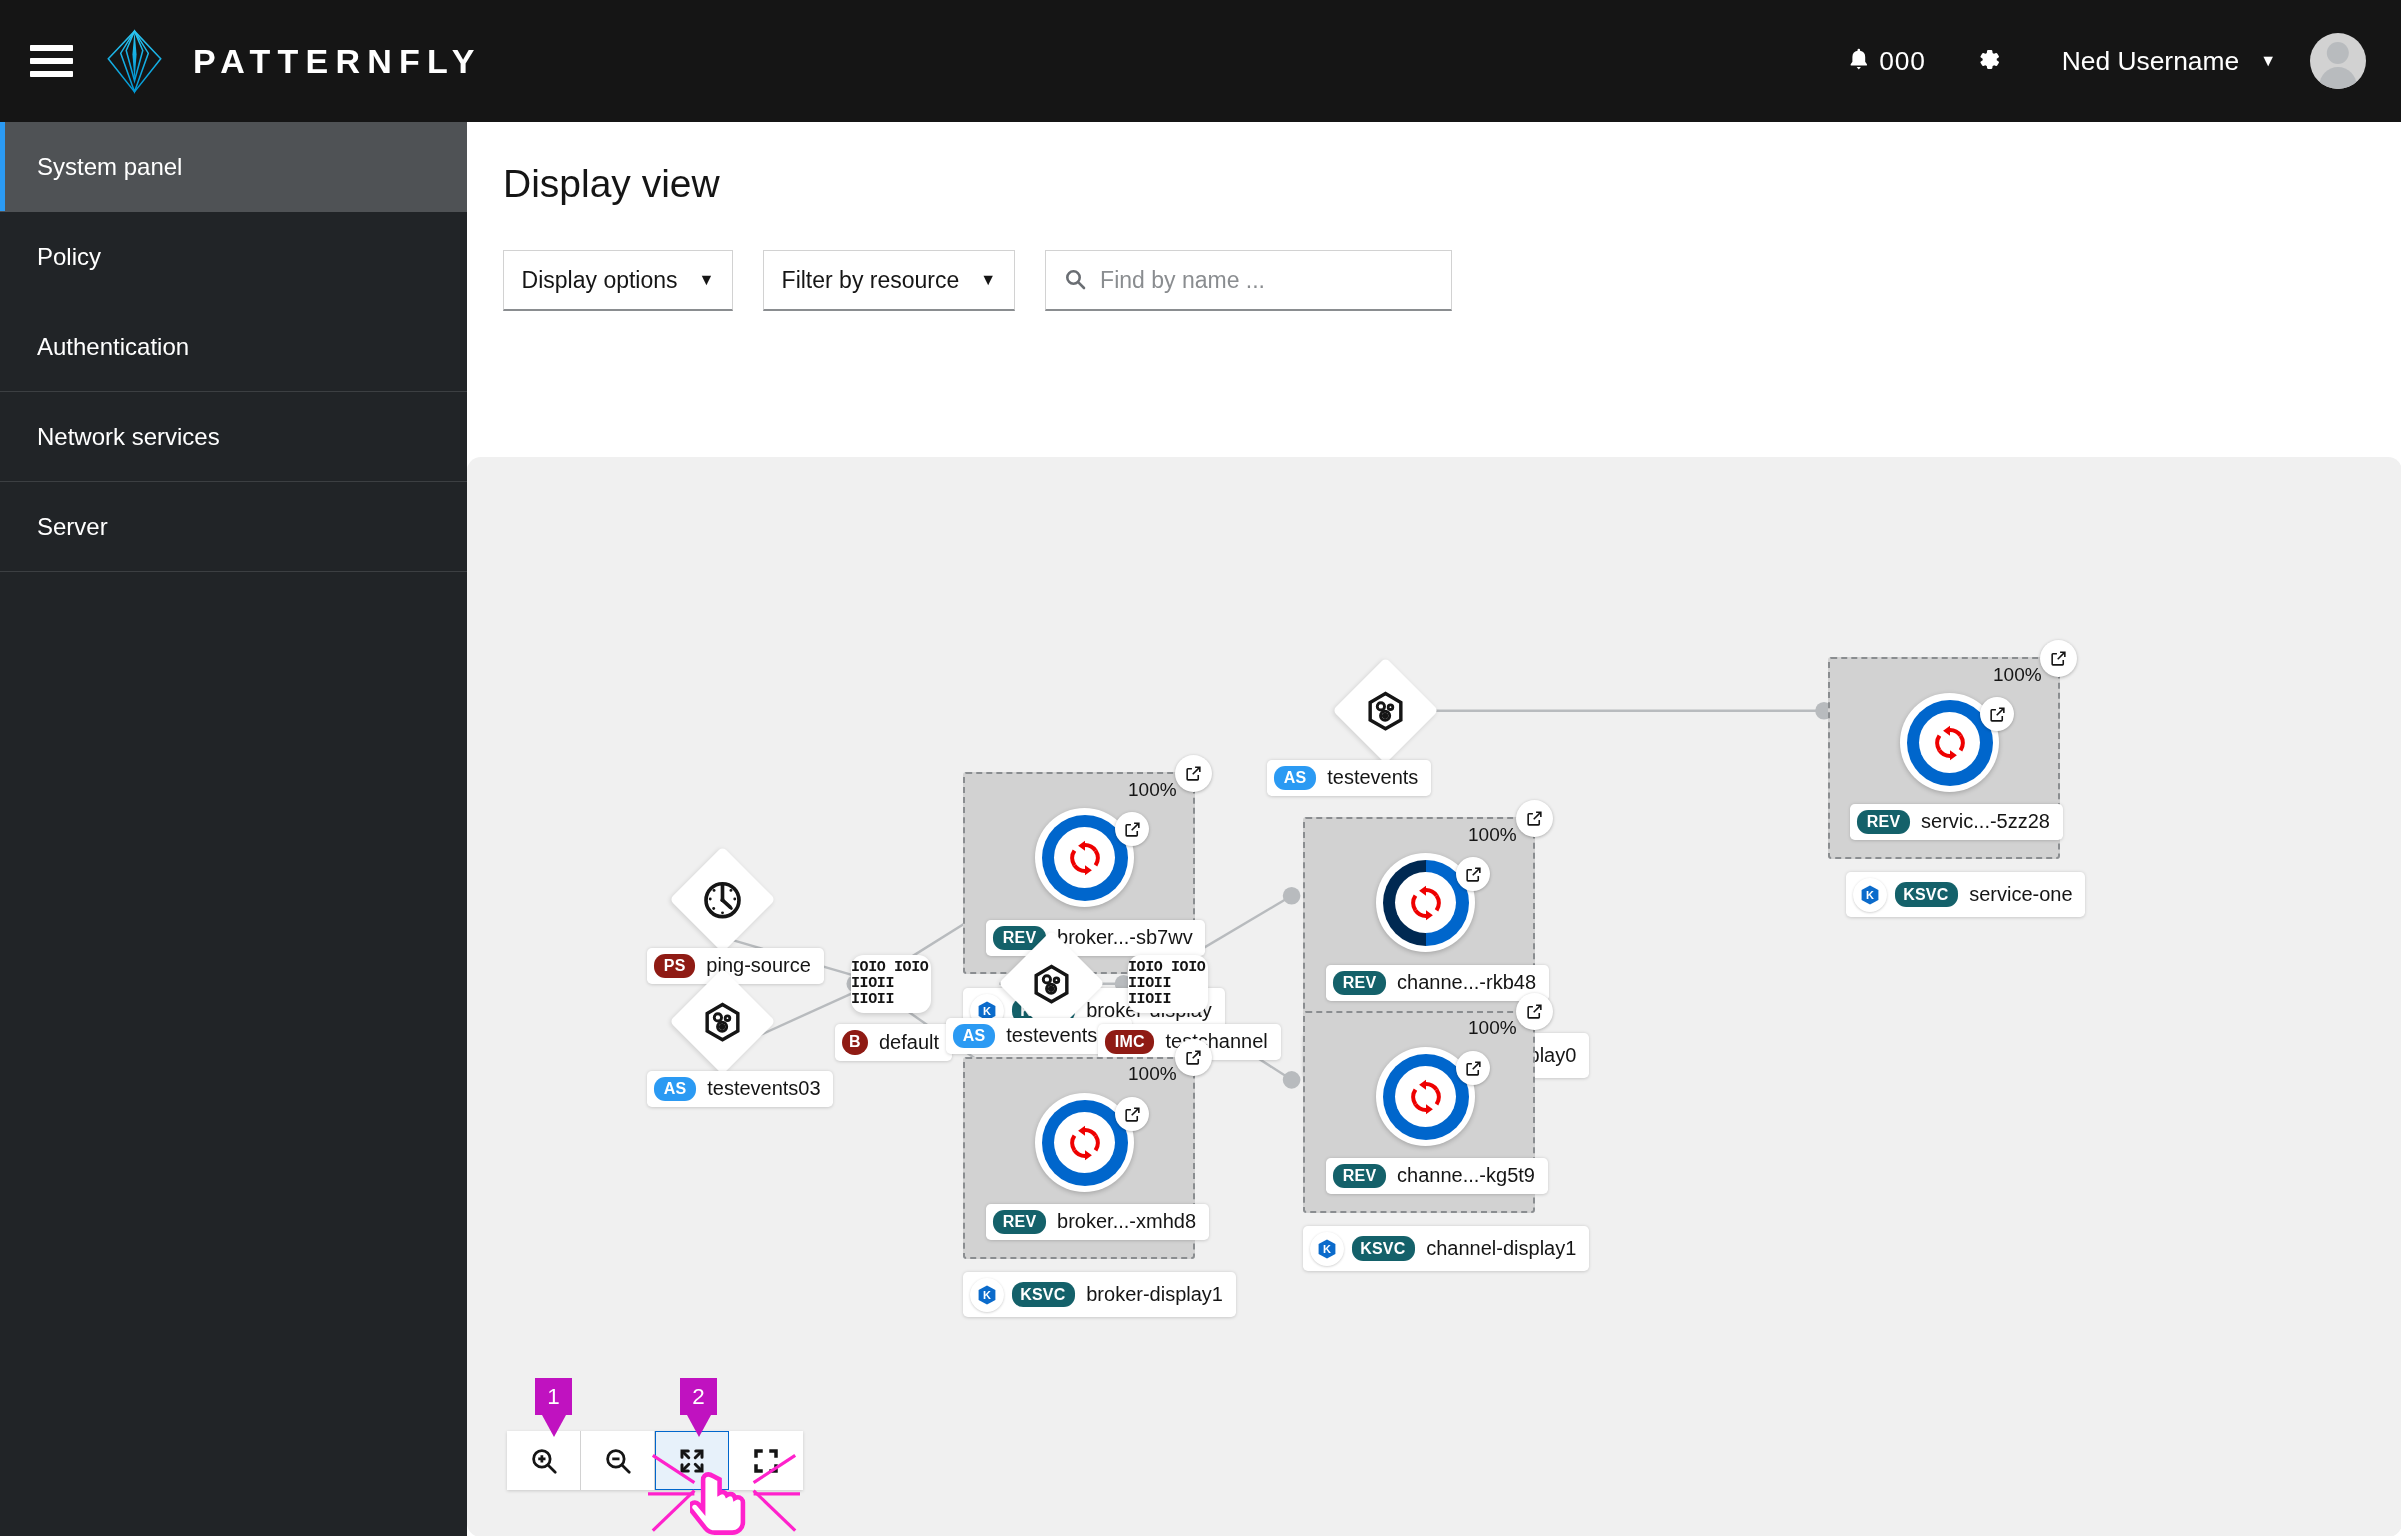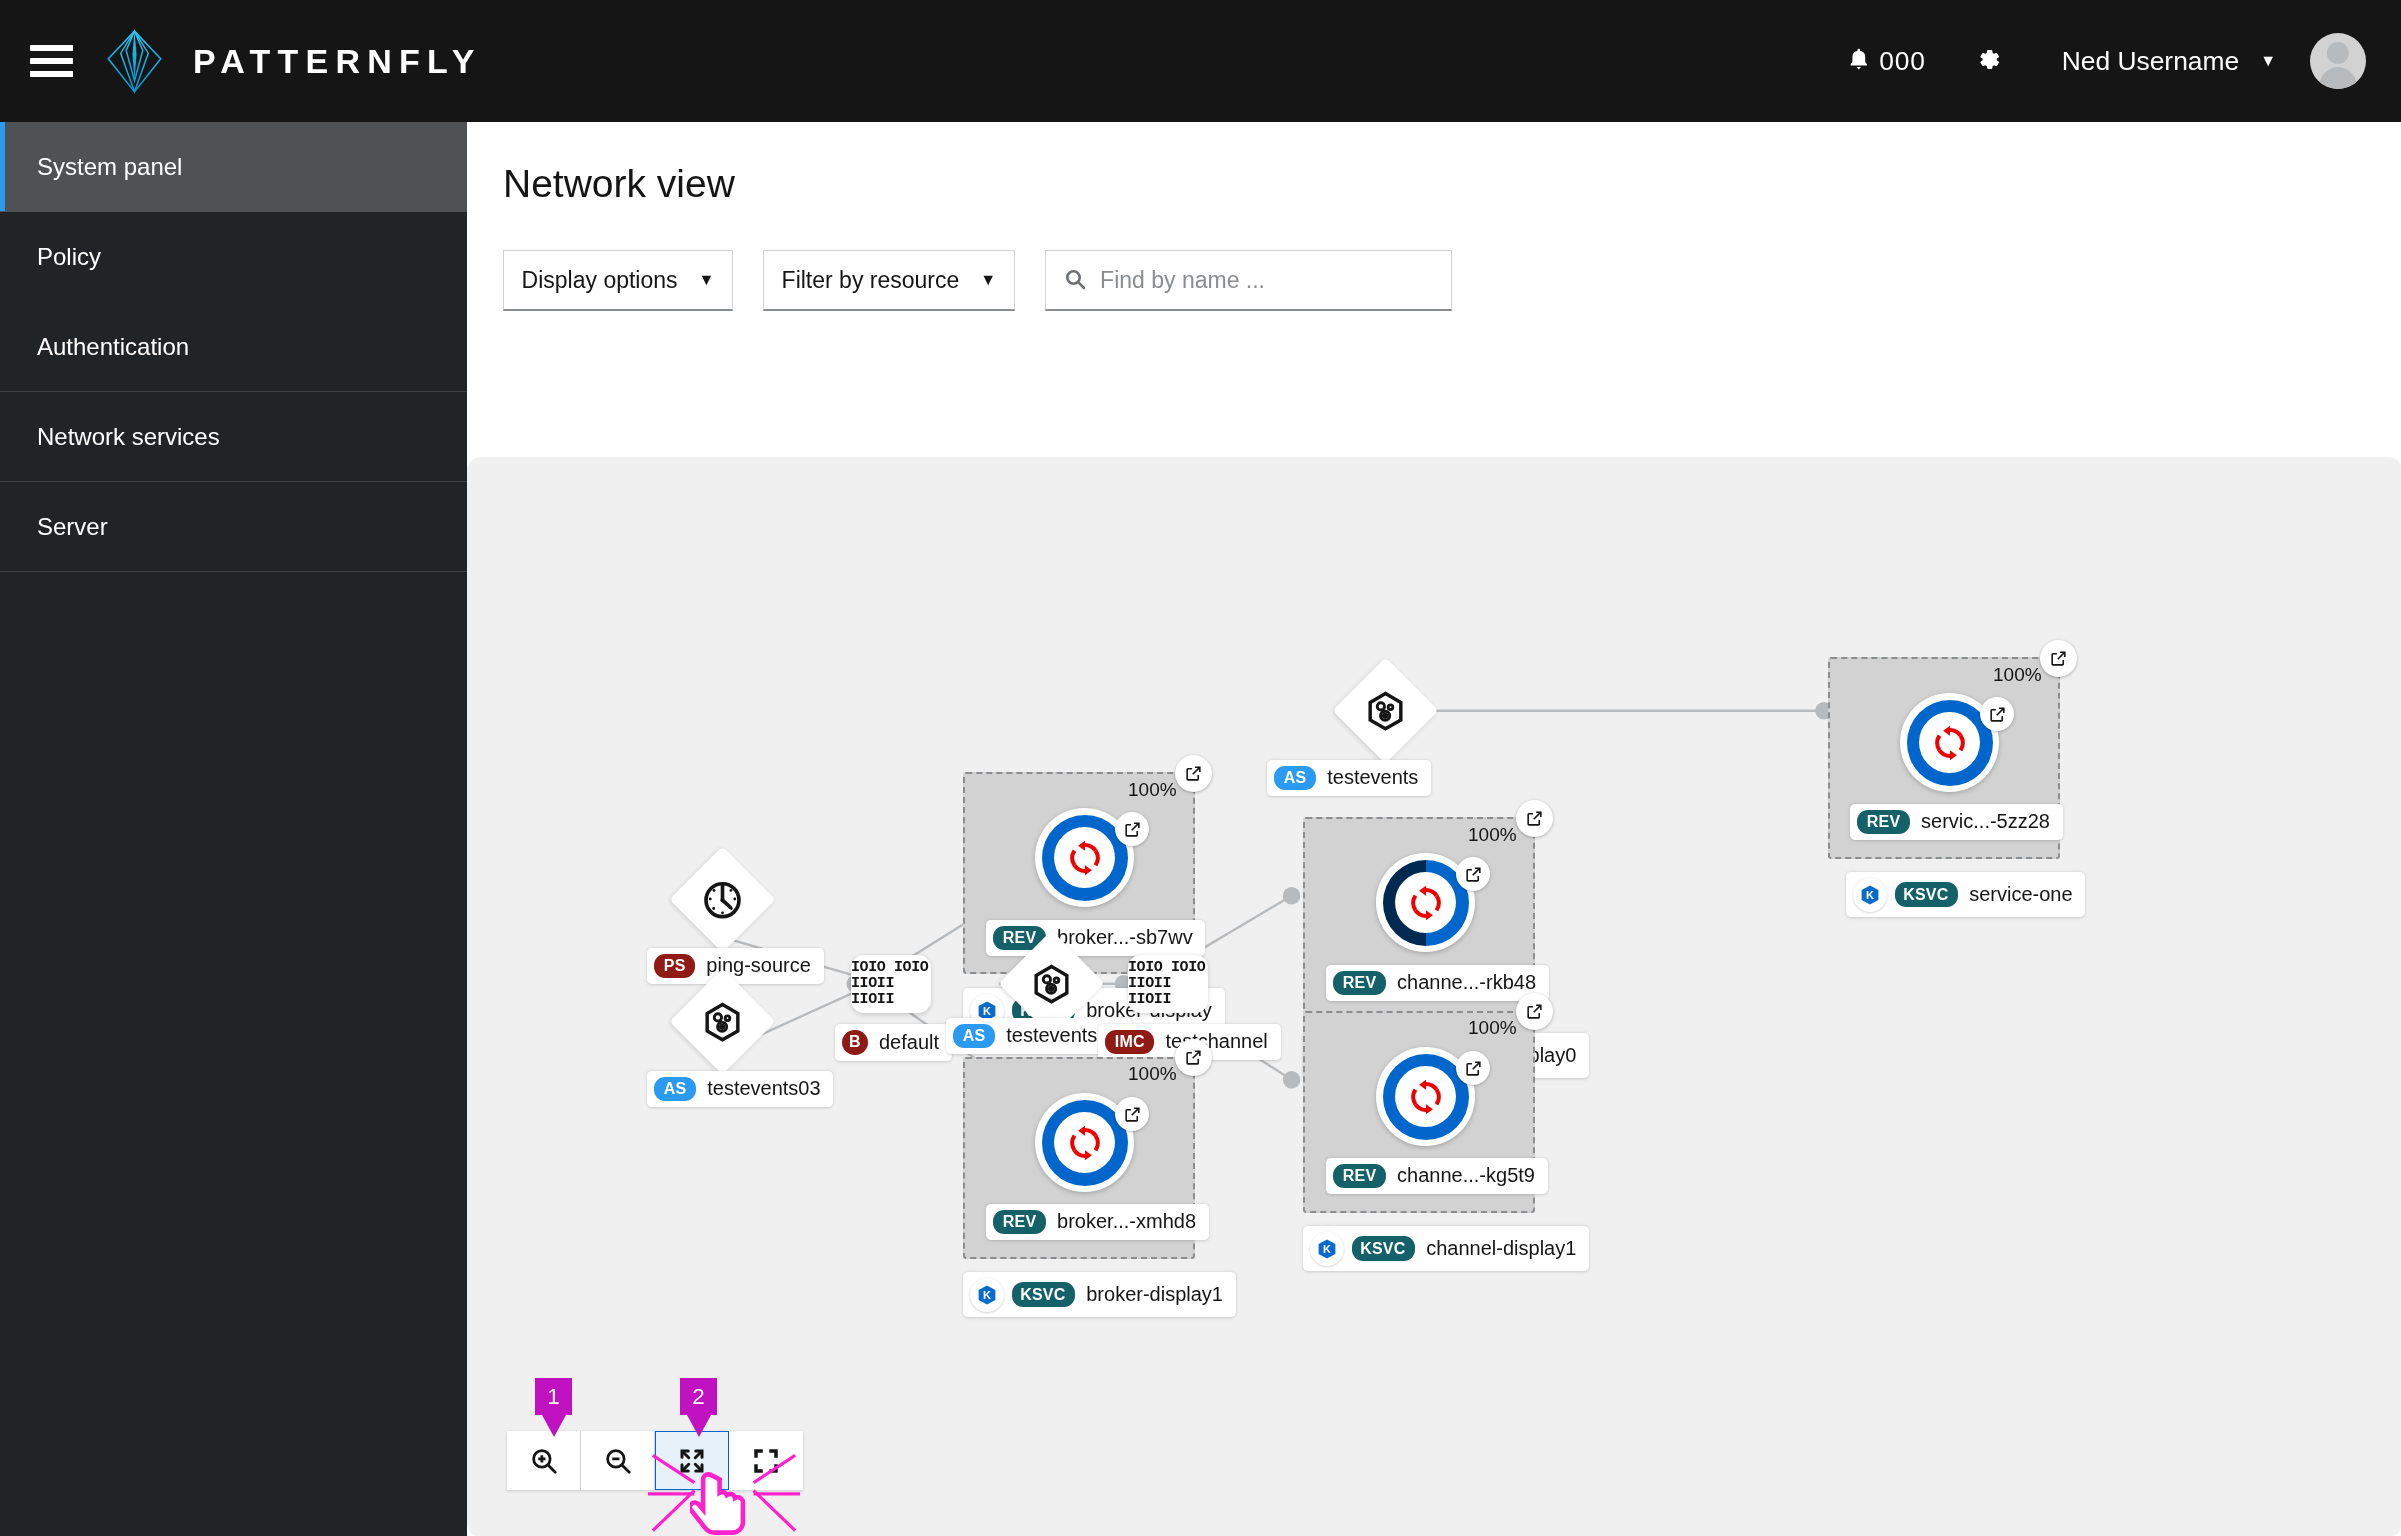--- a/index.html
+++ b/index.html
@@ -257,21 +257,21 @@
   </div>
   <div class="nav-item">
     <span>Network services</span>
   </div>
   <div class="nav-item">
     <span>Server</span>
   </div>
 </nav>
 
 <div id="main">
-  <h1 id="page-title">Network view</h1>
+  <h1 id="page-title">Display view</h1>
 
   <div id="toolbar">
     <div class="dd">
       <span>Display options</span>
       <span class="caret">▼</span>
     </div>
     <div class="dd">
       <span>Filter by resource</span>
       <span class="caret">▼</span>
     </div>

